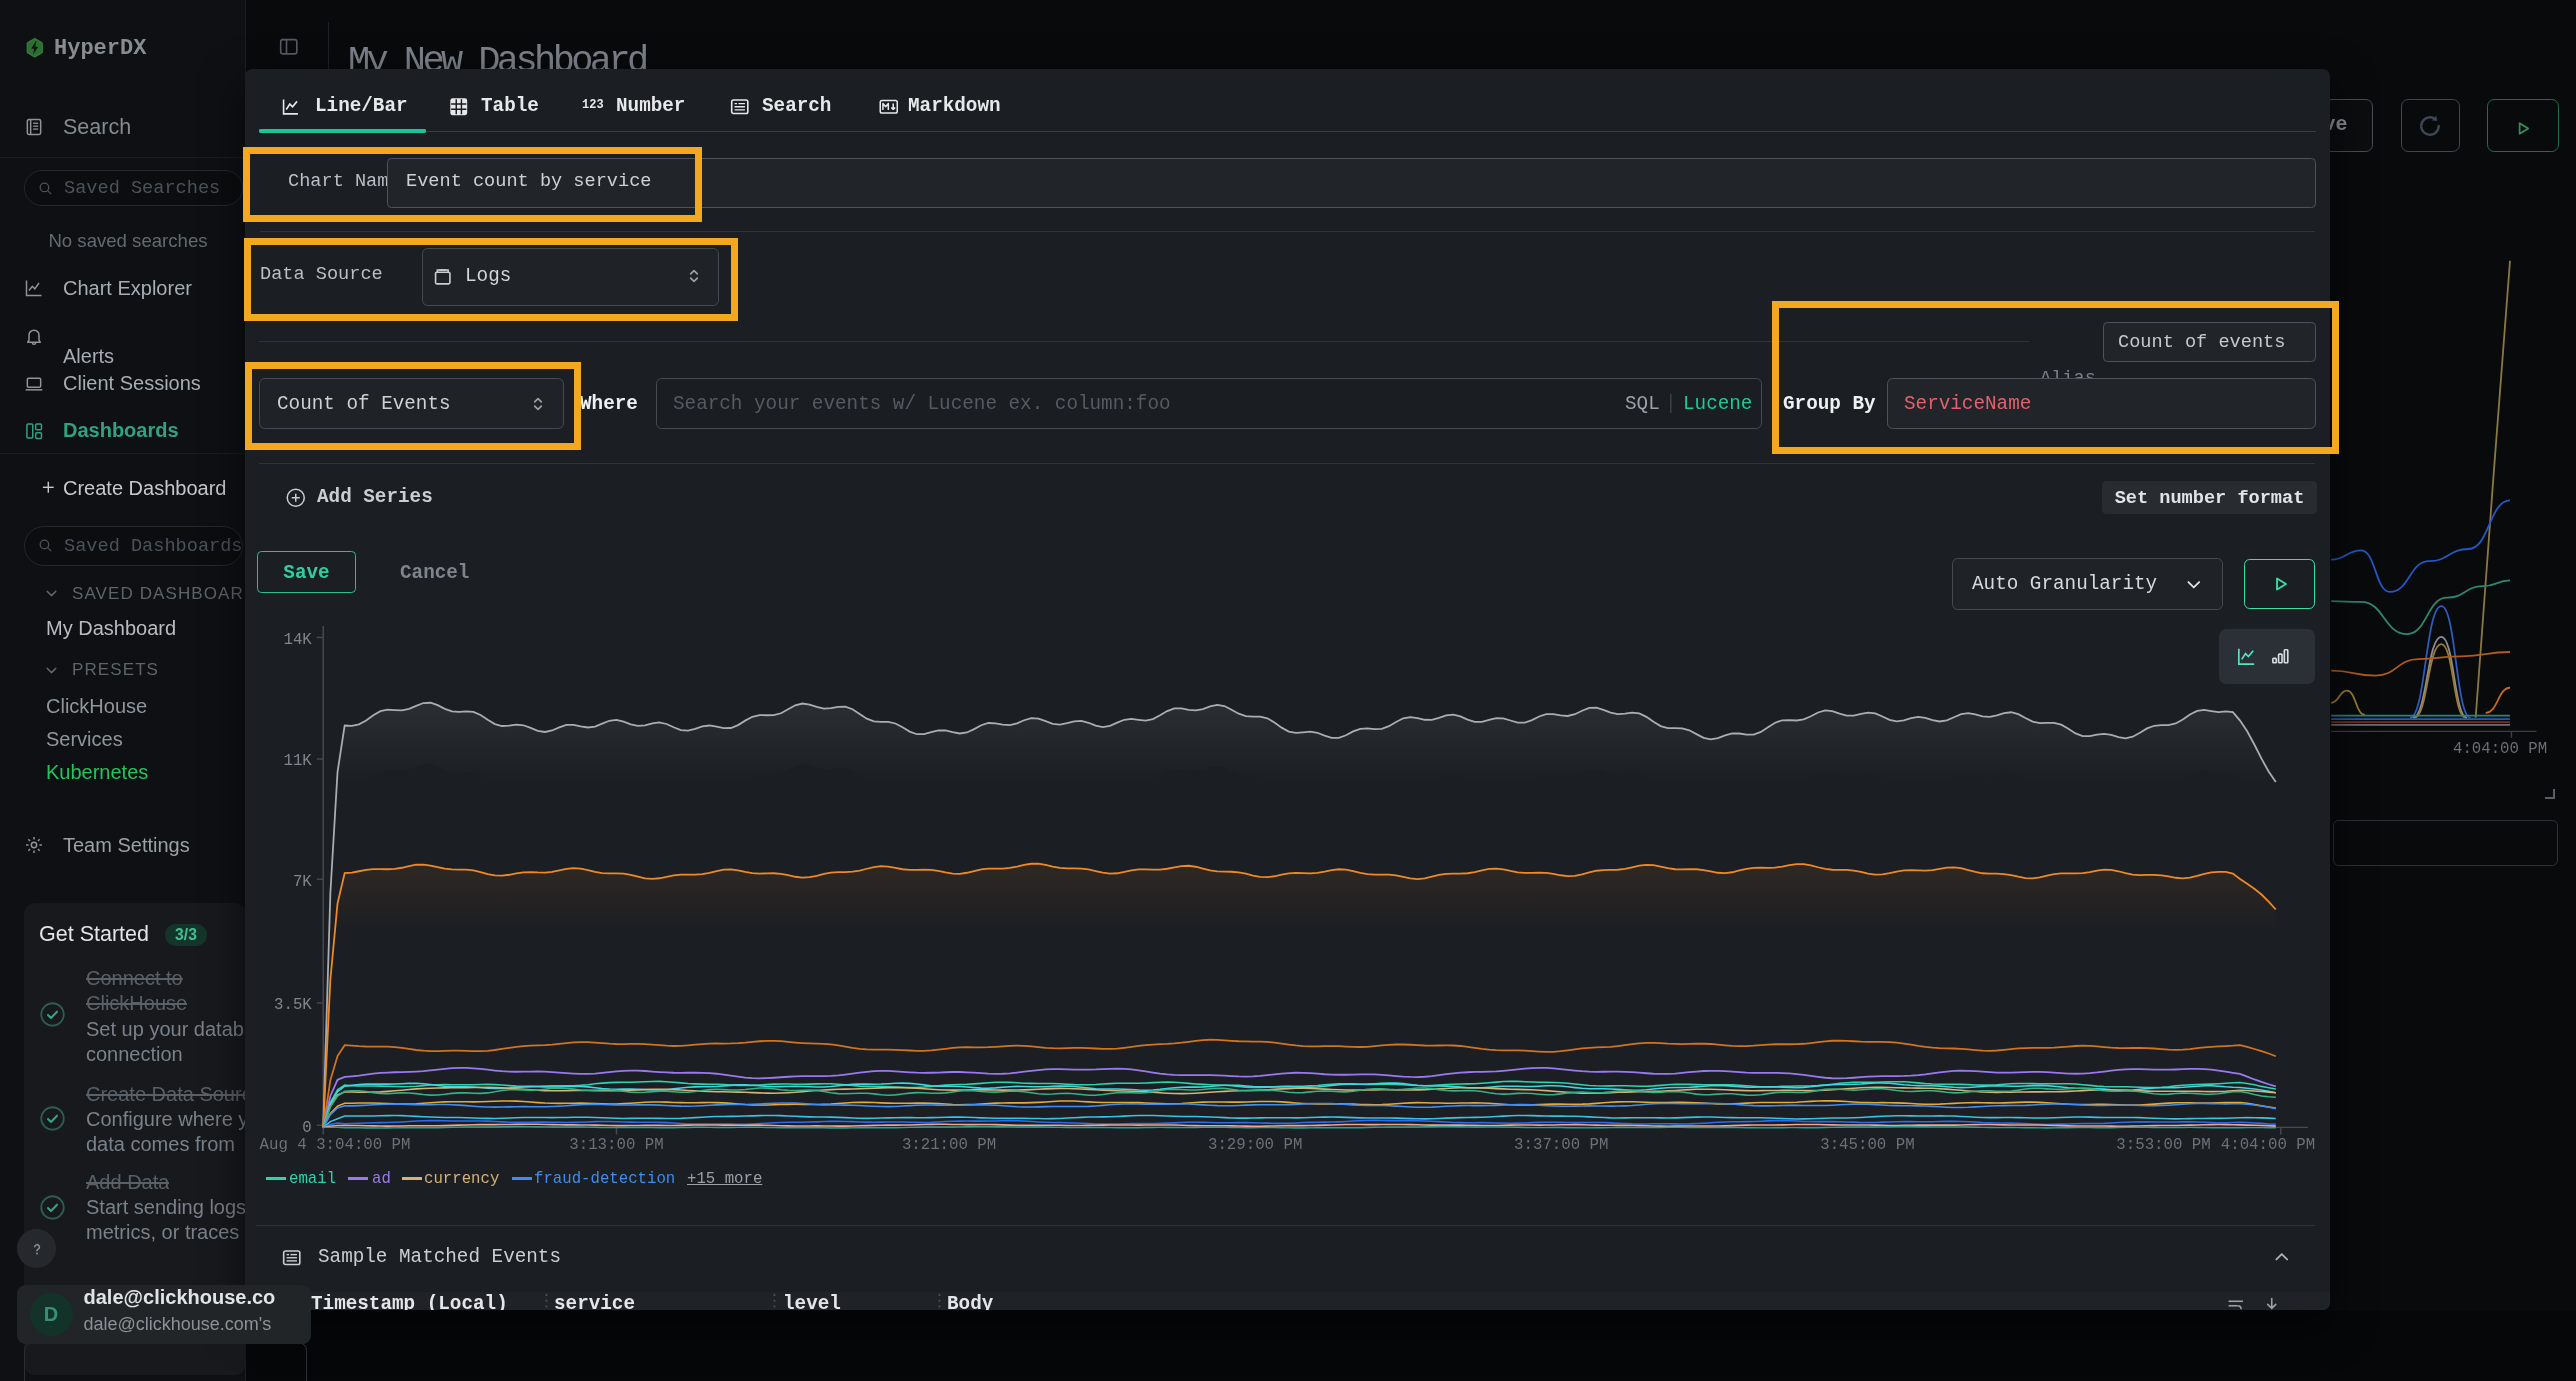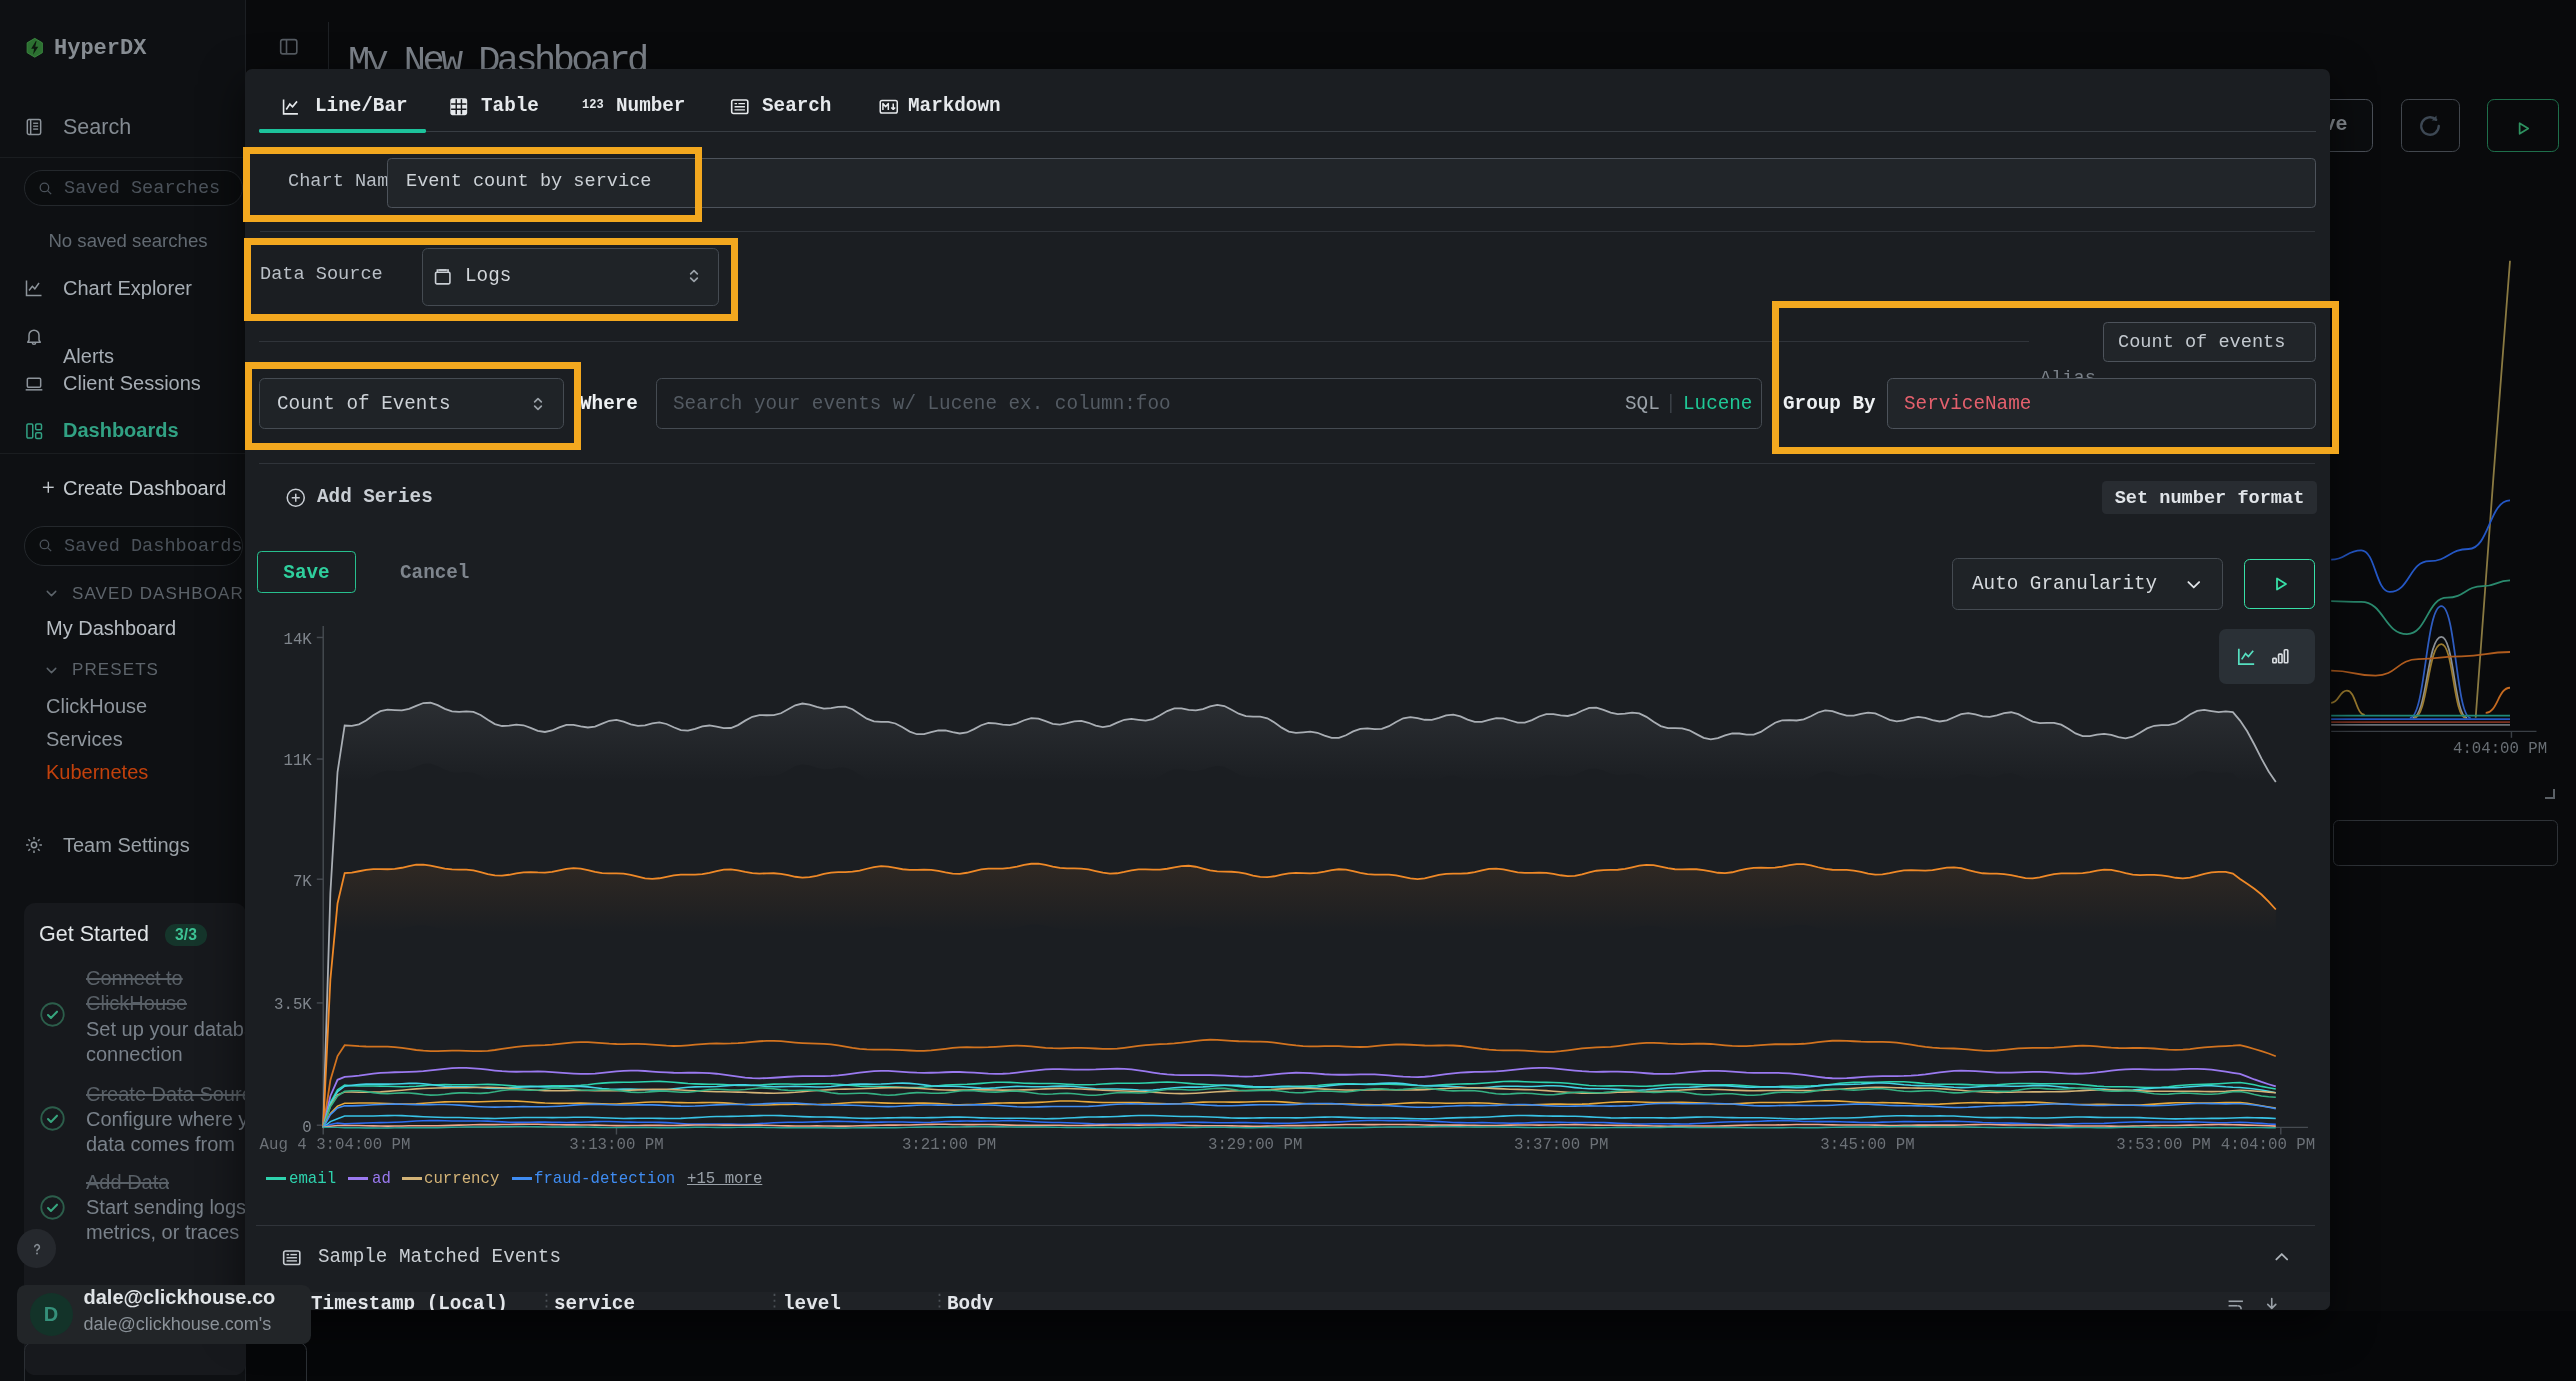--- a/index.html
+++ b/index.html
@@ -98,21 +98,21 @@
       <path d="M6 9l6 6 6-6" stroke="#5d646b" stroke-width="2" stroke-linecap="round" stroke-linejoin="round"></path>
     </svg>
     <div class="abs sans" style="left:72px;top:584px;font-size:17px;letter-spacing:1.1px;color:#5d646b;">SAVED DASHBOARDS</div>
     <div class="abs sans" style="left:46px;top:617px;font-size:20px;color:#b7bdc3;">My Dashboard</div>
     <svg style="position:absolute;left:43px;top:662px" width="17" height="17" viewBox="0 0 24 24" fill="none">
       <path d="M6 9l6 6 6-6" stroke="#5d646b" stroke-width="2" stroke-linecap="round" stroke-linejoin="round"></path>
     </svg>
     <div class="abs sans" style="left:72px;top:660px;font-size:17px;letter-spacing:1.1px;color:#5d646b;">PRESETS</div>
     <div class="abs sans" style="left:46px;top:695px;font-size:20px;color:#8f969d;">ClickHouse</div>
     <div class="abs sans" style="left:46px;top:728px;font-size:20px;color:#8f969d;">Services</div>
-    <div class="abs sans" style="left:46px;top:761px;font-size:20px;color:#c2410c;">Kubernetes</div>
+    <div class="abs sans" style="left:46px;top:761px;font-size:20px;color:#22c55e;">Kubernetes</div>
     <svg style="position:absolute;left:23.6px;top:835px" width="20" height="20" viewBox="0 0 24 24" fill="none">
       <circle cx="12" cy="12" r="3.2" stroke="#8d949b" stroke-width="1.8"></circle>
       <path d="M12 2.5v3M12 18.5v3M2.5 12h3M18.5 12h3M5.2 5.2l2.1 2.1M16.7 16.7l2.1 2.1M18.8 5.2l-2.1 2.1M7.3 16.7l-2.1 2.1" stroke="#8d949b" stroke-width="1.8"></path>
     </svg>
     <div class="abs sans" style="left:63px;top:834px;font-size:20px;color:#9aa1a7;">Team Settings</div>
     <div class="abs" style="left:24px;top:903px;width:222px;height:472px;border-radius:11.4px;background:#17191d;overflow:hidden;"></div>
     <div class="abs sans" style="left:39px;top:922px;font-size:21.5px;font-weight:normal;color:#e0e4e7;">Get Started</div>
     <div class="abs sans" style="left:165px;top:924px;width:42px;height:21.5px;border-radius:10.7px;background:#15352b;color:#3dc294;font-weight:bold;font-size:15.7px;text-align:center;line-height:21.5px;">3/3</div>
     <svg style="position:absolute;left:39px;top:1001px" width="27" height="27" viewBox="0 0 24 24" fill="none">
       <circle cx="12" cy="12" r="10" stroke="#2c5e4b" stroke-width="1.6"></circle>

